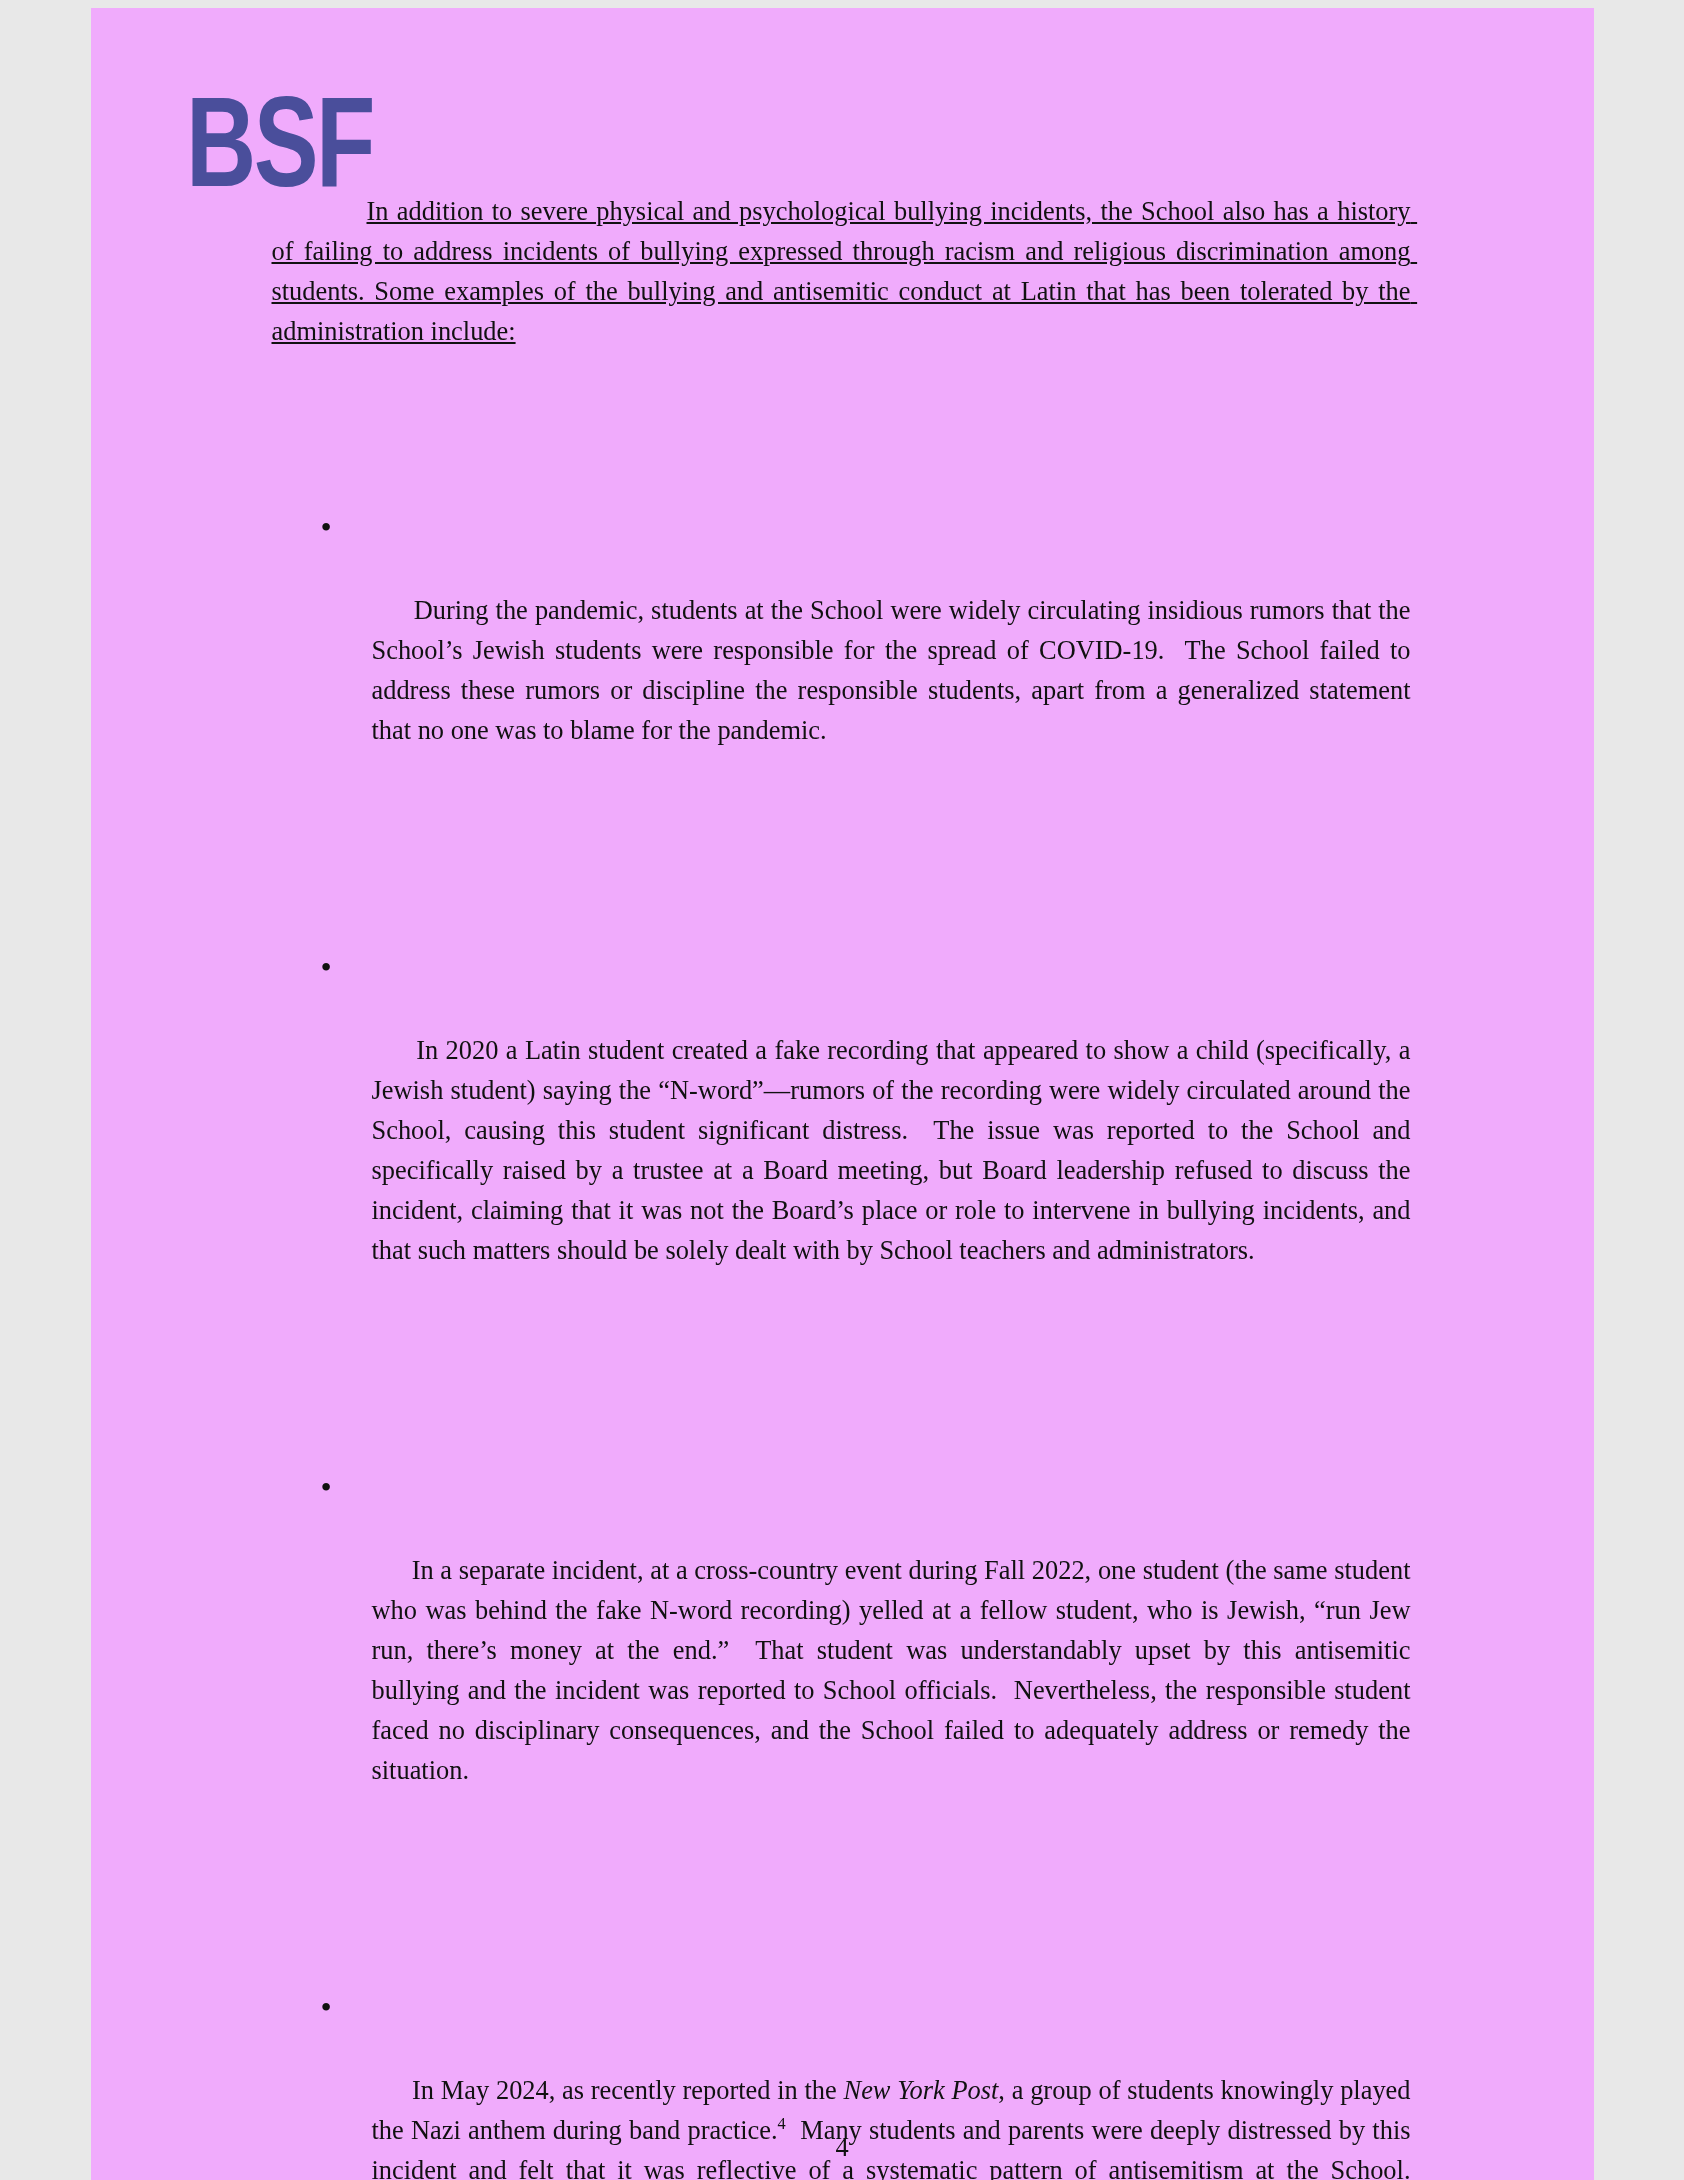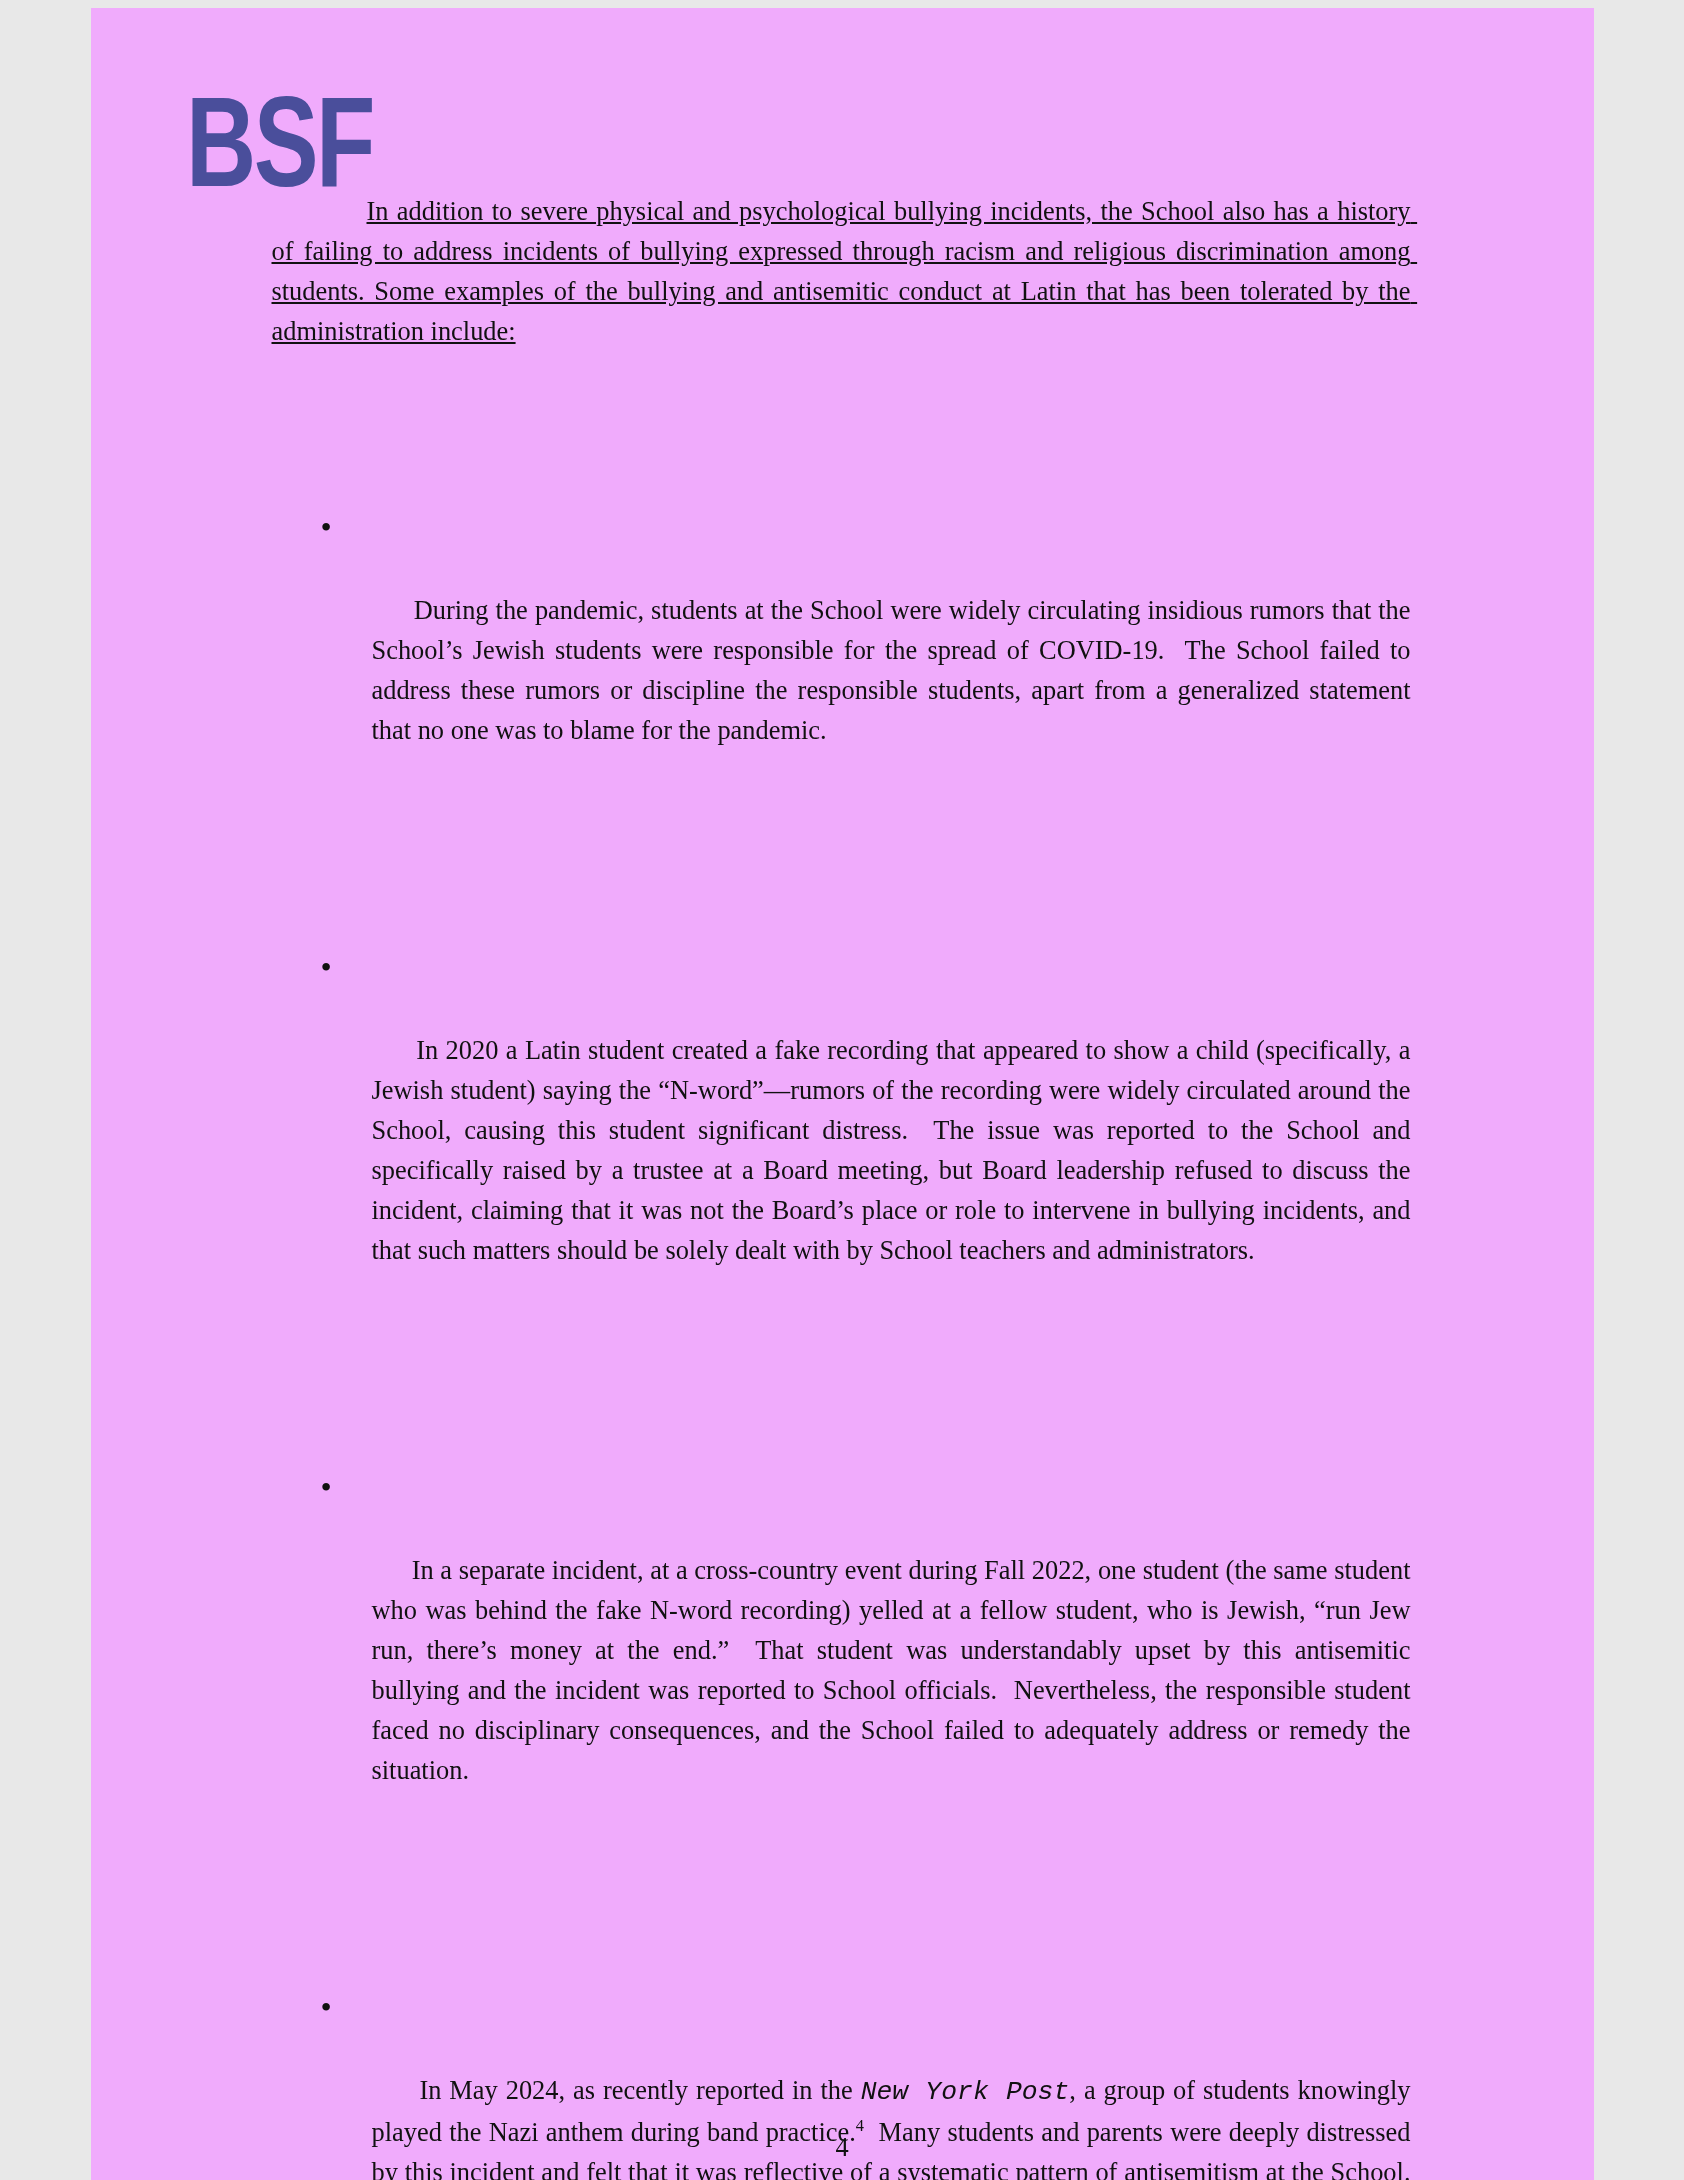--- a/index.html
+++ b/index.html
@@ -57,21 +57,21 @@
     white-space: pre-wrap;
   }
   ul.bullet-list li:last-child { margin-bottom: 0; }
   .bullet-glyph {
     position: absolute;
     left: 49px;
     top: -3.4px;
     font-size: 32px;
     white-space: normal;
   }
-  .nyp-italic, .fn-see { font-style: italic; font-family: Liberation Mono, monospace; }
+  .nyp-italic, .fn-see { font-style: italic; }
   sup.fn-ref {
     font-size: 0.62em;
     vertical-align: super;
     line-height: 0;
   }
   .page-number {
     position: absolute;
     bottom: 24px;
     left: 0;
     width: 100%;

